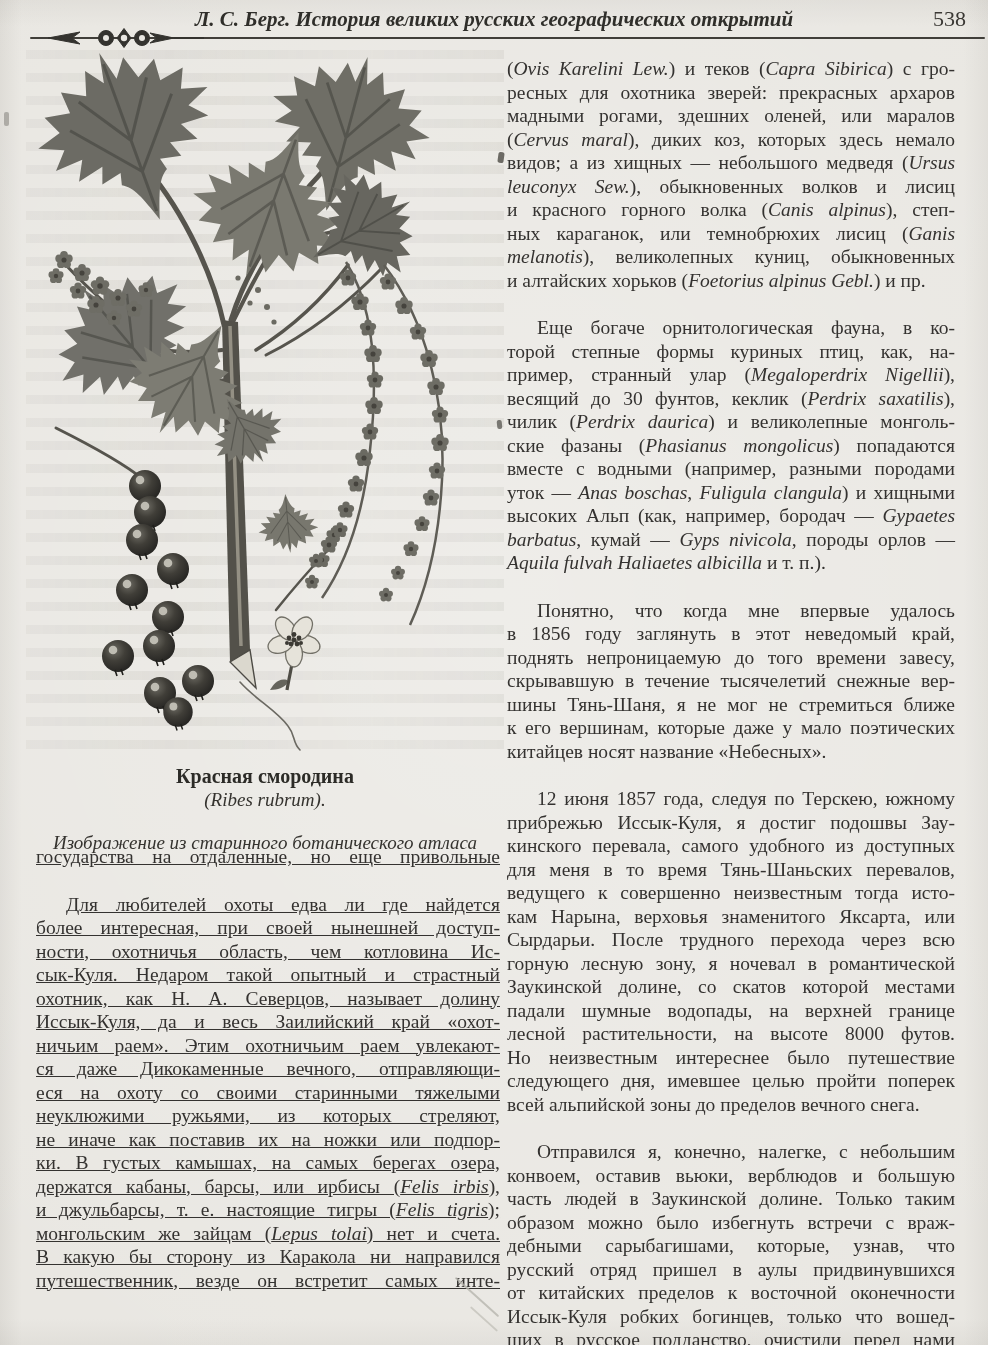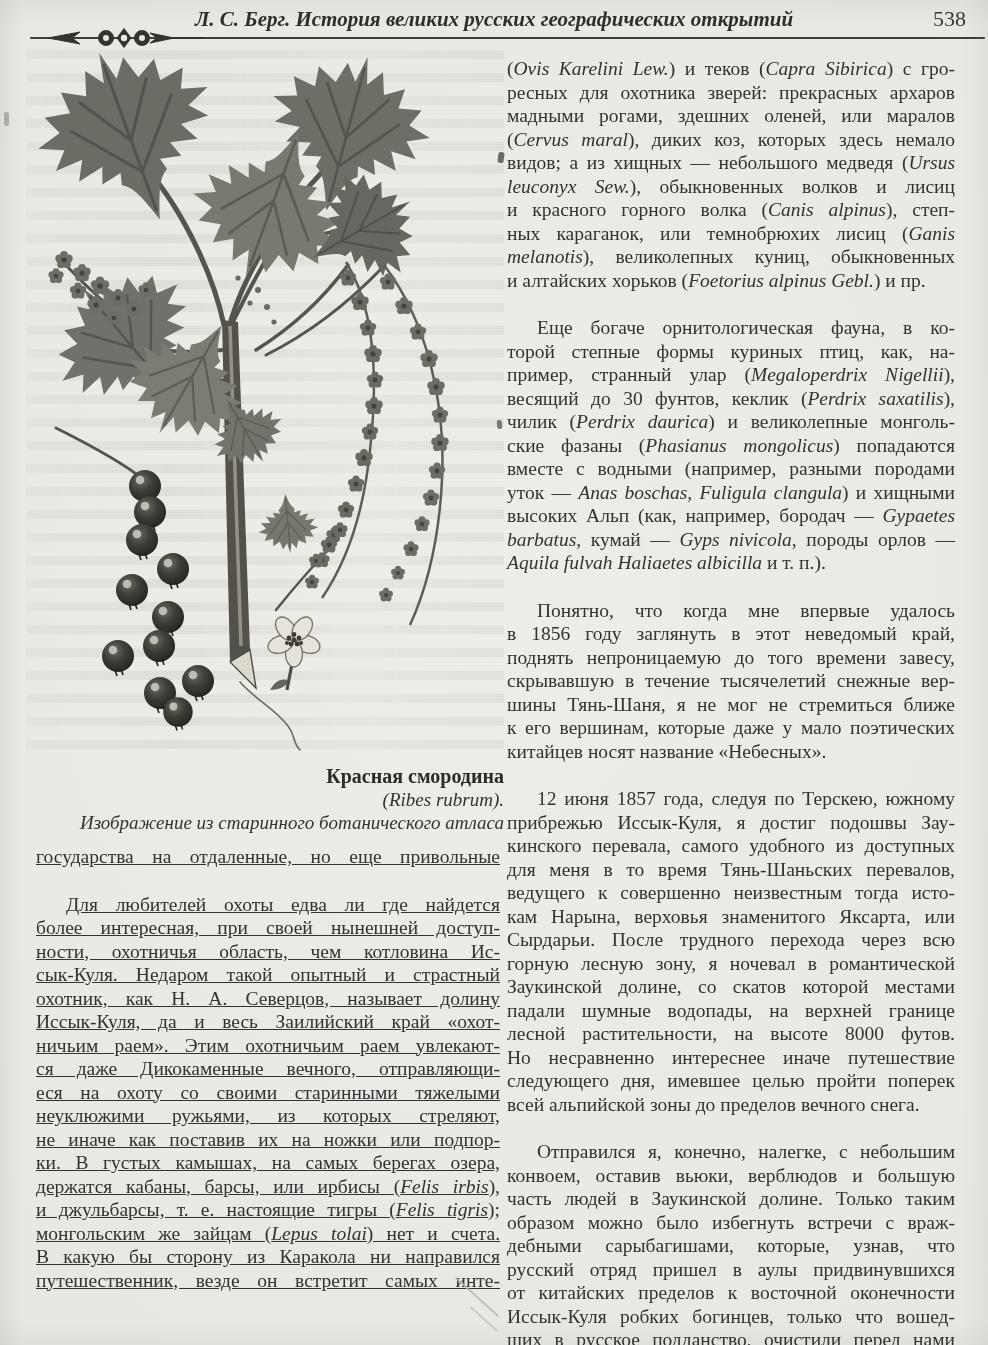--- a/index.html
+++ b/index.html
@@ -29,24 +29,24 @@
   .figure::before{ 
     content:"";position:absolute;inset:0;
     background:repeating-linear-gradient(180deg,
       rgba(141,138,129,.13) 0px, rgba(141,138,129,.13) 9px,
       rgba(141,138,129,0) 9px, rgba(141,138,129,0) 23px);
     -webkit-mask-image:linear-gradient(90deg,rgba(0,0,0,.55),rgba(0,0,0,.9) 30%,rgba(0,0,0,.5) 70%,rgba(0,0,0,.85));
             mask-image:linear-gradient(90deg,rgba(0,0,0,.55),rgba(0,0,0,.9) 30%,rgba(0,0,0,.5) 70%,rgba(0,0,0,.85));
   }
   .figure svg{position:relative;display:block;width:100%;height:100%;}
   
-  .caption{position:absolute;left:26px;top:765px;width:478px;text-align:right;line-height:23px;}
+  .caption{position:absolute;left:26px;top:765px;width:478px;text-align:center;line-height:23px;}
   .caption-title{font-size:20px;font-weight:bold;color:#2c2b27;}
   .caption-latin{font-size:19px;font-style:italic;}
-  .caption-source{font-size:19px;font-style:italic;}
+  .caption-source{font-size:19px;font-style:italic;margin-top:20px;}
   
   .col{position:absolute;font-size:19.5px;line-height:23.5px;color:#343230;}
   .col-left{left:36px;top:845px;width:464px;height:450px;text-decoration:underline;}
   .col-right{left:507px;top:57px;width:448px;height:1228px;}
   .tl{text-align:justify;text-align-last:justify;white-space:normal;}
   .tl.e{text-align-last:left;}
   .tl.p{text-indent:30px;margin-top:24px;}
   
   .speck{position:absolute;background:#4c4a44;border-radius:2px;}
   .speck1{left:498px;top:152px;width:6px;height:11px;transform:rotate(8deg);opacity:.8;}
@@ -301,21 +301,21 @@
       <div class="tl">прибрежью Иссык-Куля, я достиг подошвы Зау-</div>
       <div class="tl">кинского перевала, самого удобного из доступных</div>
       <div class="tl">для меня в то время Тянь-Шаньских перевалов,</div>
       <div class="tl">ведущего к совершенно неизвестным тогда исто-</div>
       <div class="tl">кам Нарына, верховья знаменитого Яксарта, или</div>
       <div class="tl">Сырдарьи. После трудного перехода через всю</div>
       <div class="tl">горную лесную зону, я ночевал в романтической</div>
       <div class="tl">Заукинской долине, со скатов которой местами</div>
       <div class="tl">падали шумные водопады, на верхней границе</div>
       <div class="tl">лесной растительности, на высоте 8000 футов.</div>
-      <div class="tl">Но несравненно интереснее иначе путешествие</div>
+      <div class="tl">Но неизвестным интереснее было путешествие</div>
       <div class="tl">следующего дня, имевшее целью пройти поперек</div>
       <div class="tl e">всей альпийской зоны до пределов вечного снега.</div>
       <div class="tl p">Отправился я, конечно, налегке, с небольшим</div>
       <div class="tl">конвоем, оставив вьюки, верблюдов и большую</div>
       <div class="tl">часть людей в Заукинской долине. Только таким</div>
       <div class="tl">образом можно было избегнуть встречи с враж-</div>
       <div class="tl">дебными сарыбагишами, которые, узнав, что</div>
       <div class="tl">русский отряд пришел в аулы придвинувшихся</div>
       <div class="tl">от китайских пределов к восточной оконечности</div>
       <div class="tl">Иссык-Куля робких богинцев, только что вошед-</div>

